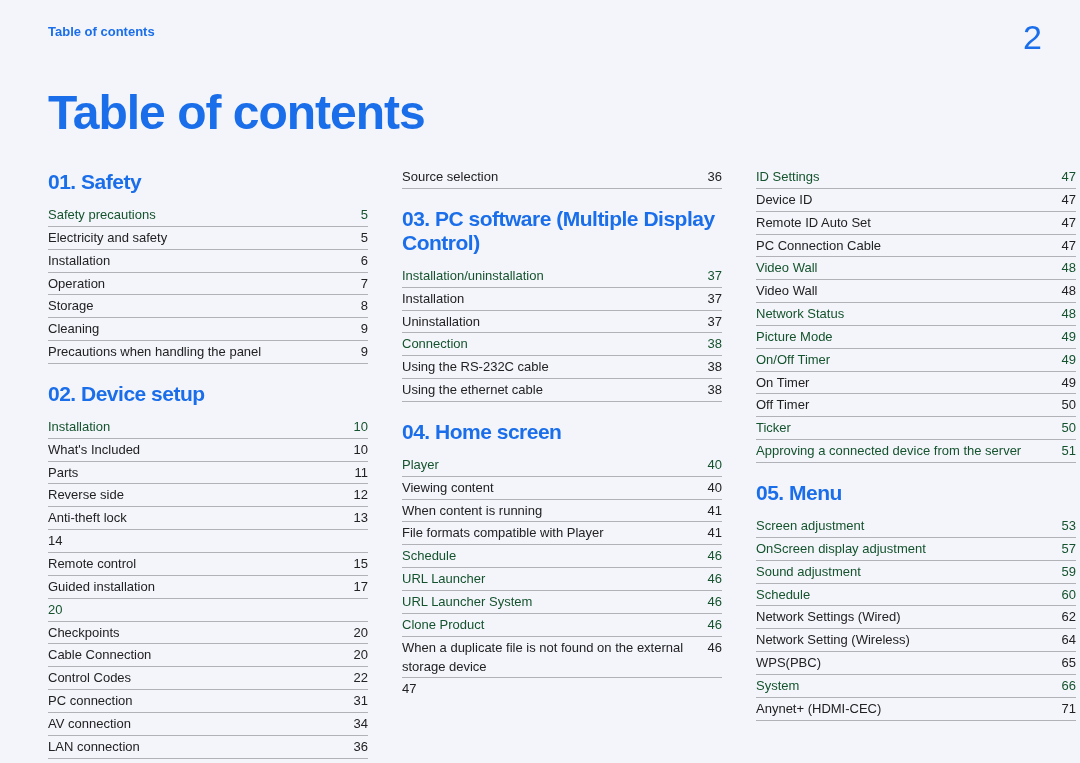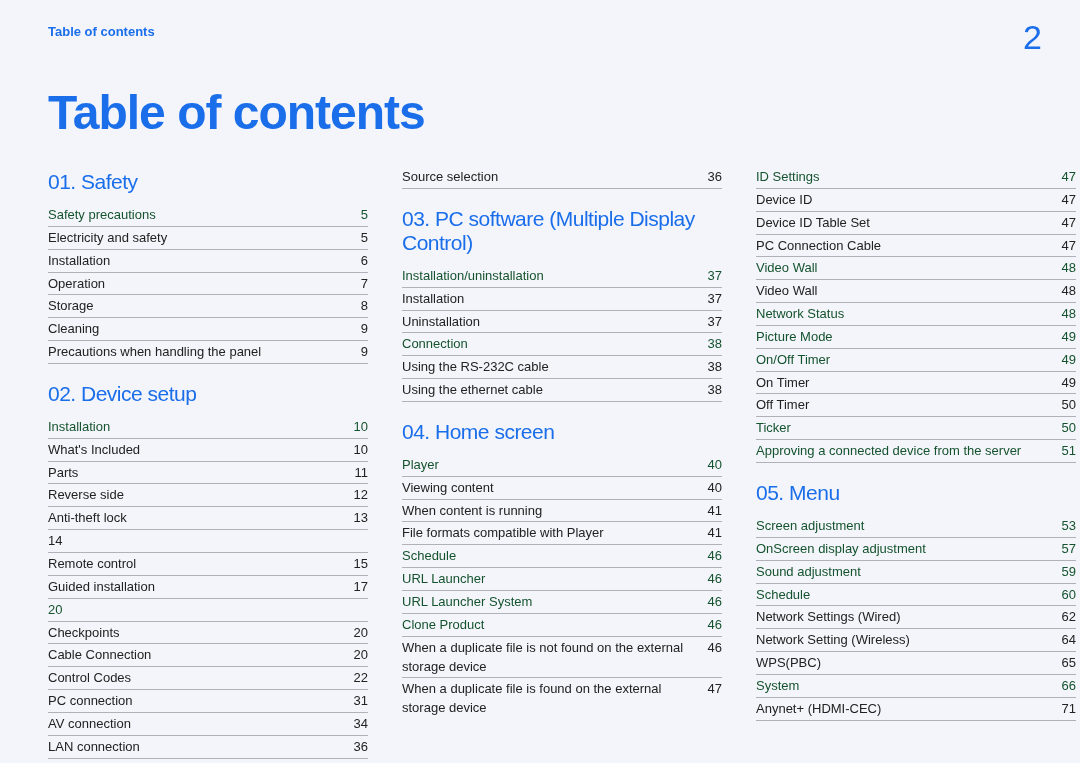--- a/index.html
+++ b/index.html
@@ -39,21 +39,21 @@
     display: flex;
     gap: 34px;
   }
   .col {
     width: 320px;
     flex-shrink: 0;
   }
   .section-title {
     color: #1a6eea;
     font-size: 21px;
-    font-weight: 400;
+    font-weight: 700;
     margin-top: 4px;
     margin-bottom: 10px;
     letter-spacing: -0.5px;
   }
   .toc-row {
     display: flex;
     justify-content: space-between;
     align-items: baseline;
     border-bottom: 1px solid #b0b2b8;
     padding: 2px 0 1px 0;
@@ -239,35 +239,34 @@
       </div>
       <div class="toc-row heading">
         <span class="label">Clone Product</span>
         <span class="pg">46</span>
       </div>
       <div class="toc-row">
         <span class="label">When a duplicate file is not found on the external storage device</span>
         <span class="pg">46</span>
       </div>
       <div class="toc-row no-border">
-        <span class="label">When a duplicate file is found on the external storage device</span>
         <span class="pg">47</span>
       </div>
     </div>
     <div class="col">
       <div class="toc-row heading">
         <span class="label">ID Settings</span>
         <span class="pg">47</span>
       </div>
       <div class="toc-row">
         <span class="label">Device ID</span>
         <span class="pg">47</span>
       </div>
       <div class="toc-row">
-        <span class="label">Device ID Table Set</span>
+        <span class="label">Remote ID Auto Set</span>
         <span class="pg">47</span>
       </div>
       <div class="toc-row">
         <span class="label">PC Connection Cable</span>
         <span class="pg">47</span>
       </div>
       <div class="toc-row heading">
         <span class="label">Video Wall</span>
         <span class="pg">48</span>
       </div>

